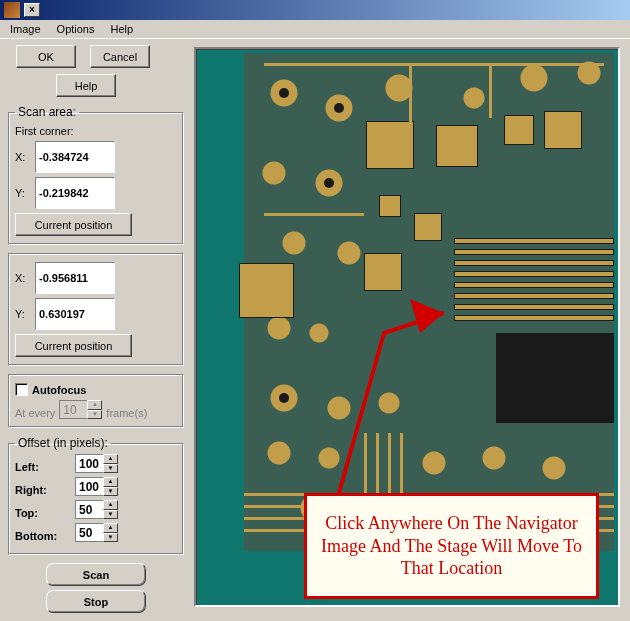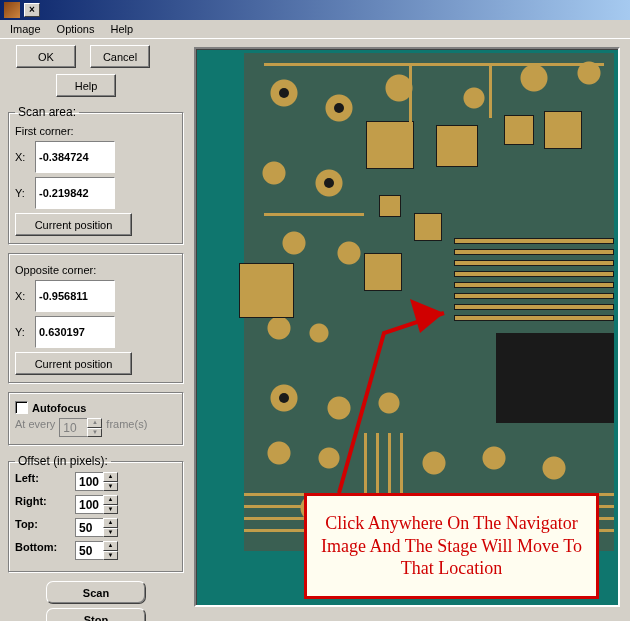--- a/index.html
+++ b/index.html
@@ -133,21 +133,21 @@
   }
   .checkbox {
     width: 13px; height: 13px;
     background: #fff;
     border: 1px solid #808080;
     border-right-color: #fff;
     border-bottom-color: #fff;
     box-shadow: inset 1px 1px 0 #000;
     cursor: pointer;
   }
-  .disabled-row { color: #808080; display: flex; align-items: flex-start; gap: 4px;}
+  .disabled-row { color: #808080; display: flex; align-items: flex-end; gap: 4px;}
   .spin-input {
     display: inline-flex;
     align-items: stretch;
     height: 19px;
   }
   .spin-input input {
     width: 28px;
     border: 1px solid #808080;
     border-right: none;
     background: #fff;
@@ -169,21 +169,21 @@
     border: 1px solid #404040;
     border-top-color: #fff;
     border-left-color: #fff;
     font-size: 6px;
     line-height: 7px;
     text-align: center;
     cursor: pointer;
   }
   .offset-row {
     display: flex;
-    align-items: flex-start;
+    align-items: flex-end;
     margin-bottom: 4px;
   }
   .offset-row label {
     width: 60px;
     font-weight: bold;
   }
   .scan-btns {
     padding-left: 38px;
     margin-top: 6px;
   }
@@ -321,21 +321,20 @@
         <input class="text-input bold" value="-0.384724" style="">
       </div>
       <div class="coord-row">
         <label>Y:</label>
         <input class="text-input bold" value="-0.219842" style="">
       </div>
       <button class="btn btn-wide">Current position</button>
     </fieldset>
 
     <fieldset class="nolegend">
-      <div class="corner-label">Opposite corner:</div>
       <div class="coord-row">
         <label>X:</label>
         <input class="text-input bold" value="-0.956811" style="">
       </div>
       <div class="coord-row">
         <label>Y:</label>
         <input class="text-input bold" value="0.630197" style="">
       </div>
       <button class="btn btn-wide">Current position</button>
     </fieldset>

